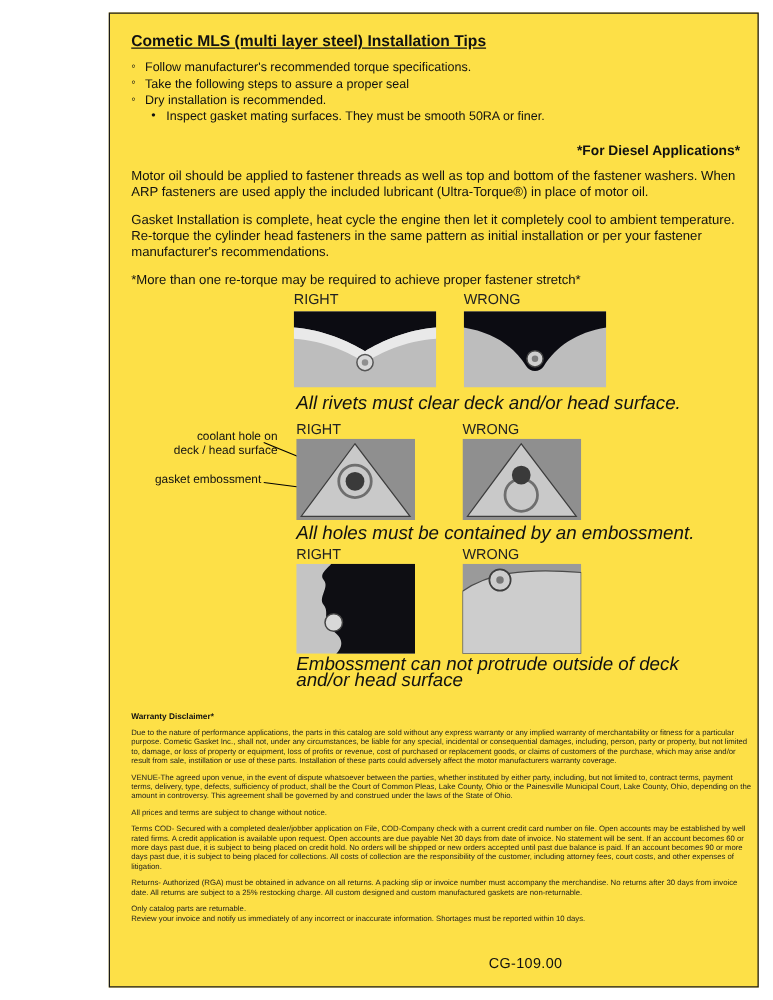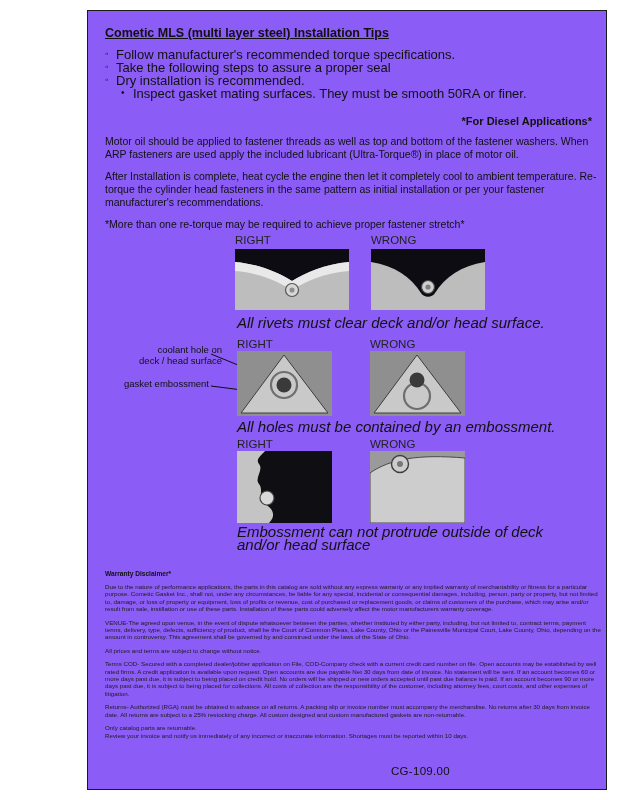--- a/index.html
+++ b/index.html
@@ -1,21 +1,21 @@
 <!DOCTYPE html>
 <html><head>
 <meta charset="utf-8">
 <style>
   * { margin:0; padding:0; box-sizing:border-box; }
   html,body { width:618px; height:800px; background:#ffffff; }
   body { font-family:"Liberation Sans", sans-serif; color:#111; position:relative; }
   .frame { position:absolute; left:87px; top:10px; width:520px; height:780px;
-           border:1.4px solid #1a1a1a; padding:15px 14px 0 17px; background:#8b5cf6; }
+           border:1.4px solid #1a1a1a; padding:15px 14px 0 17px; background:#fde047; }
   .title { font-size:12.5px; font-weight:bold; text-decoration:underline; margin-bottom:8px; }
-  .bullet { font-size:13px; line-height:13px; padding-left:11px; position:relative; }
+  .bullet { font-size:10px; line-height:13px; padding-left:11px; position:relative; }
   .bullet::before { content:"◦"; position:absolute; left:0; top:-1px; font-size:10px; }
   .bullet.sub { padding-left:28px; }
   .bullet.sub::before { content:"•"; left:16px; }
   .section-heading { font-weight:bold; font-size:11px; margin:15px 0 8px;text-align:right; }
   .para { font-size:10.5px; line-height:13px; width:497px; margin-bottom:9px; }
   .note { font-size:10.5px; margin-bottom:2px; }
   .diagrams { position:relative; height:330px; margin-top:4px; }
   .dlabel { position:absolute; font-size:11.5px; color:#222; }
   .dimg { position:absolute; }
   .dimg svg { display:block; }
@@ -36,21 +36,21 @@
 
   <div>
     <div class="bullet">Follow manufacturer's recommended torque specifications.</div>
     <div class="bullet">Take the following steps to assure a proper seal</div>
     <div class="bullet">Dry installation is recommended.</div>
     <div class="bullet sub">Inspect gasket mating surfaces.  They must be smooth 50RA or finer.</div>
   </div>
 
   <h2 class="section-heading">*For Diesel Applications*</h2>
   <p class="para">Motor oil should be applied to fastener threads as well as top and bottom of the fastener washers. When ARP fasteners are used apply the included lubricant (Ultra-Torque®) in place of motor oil.</p>
-  <p class="para">After Installation is complete, heat cycle the engine then let it completely cool to ambient temperature. Re-torque the cylinder head fasteners in the same pattern as initial installation or per your fastener manufacturer's recommendations.</p>
+  <p class="para">Gasket Installation is complete, heat cycle the engine then let it completely cool to ambient temperature. Re-torque the cylinder head fasteners in the same pattern as initial installation or per your fastener manufacturer's recommendations.</p>
   <p class="note">*More than one re-torque may be required to achieve proper fastener stretch*</p>
 
   <div class="diagrams">
 
     <div class="dlabel" style="left:130px; top:0; width:114px">RIGHT</div>
     <div class="dlabel" style="left:266px; top:0; width:114px">WRONG</div>
 
     <div class="dimg" style="left:130px; top:15px">
       <svg width="114" height="61" viewBox="0 0 114 61">
         <rect width="114" height="61" fill="#bdbdbd"></rect>

